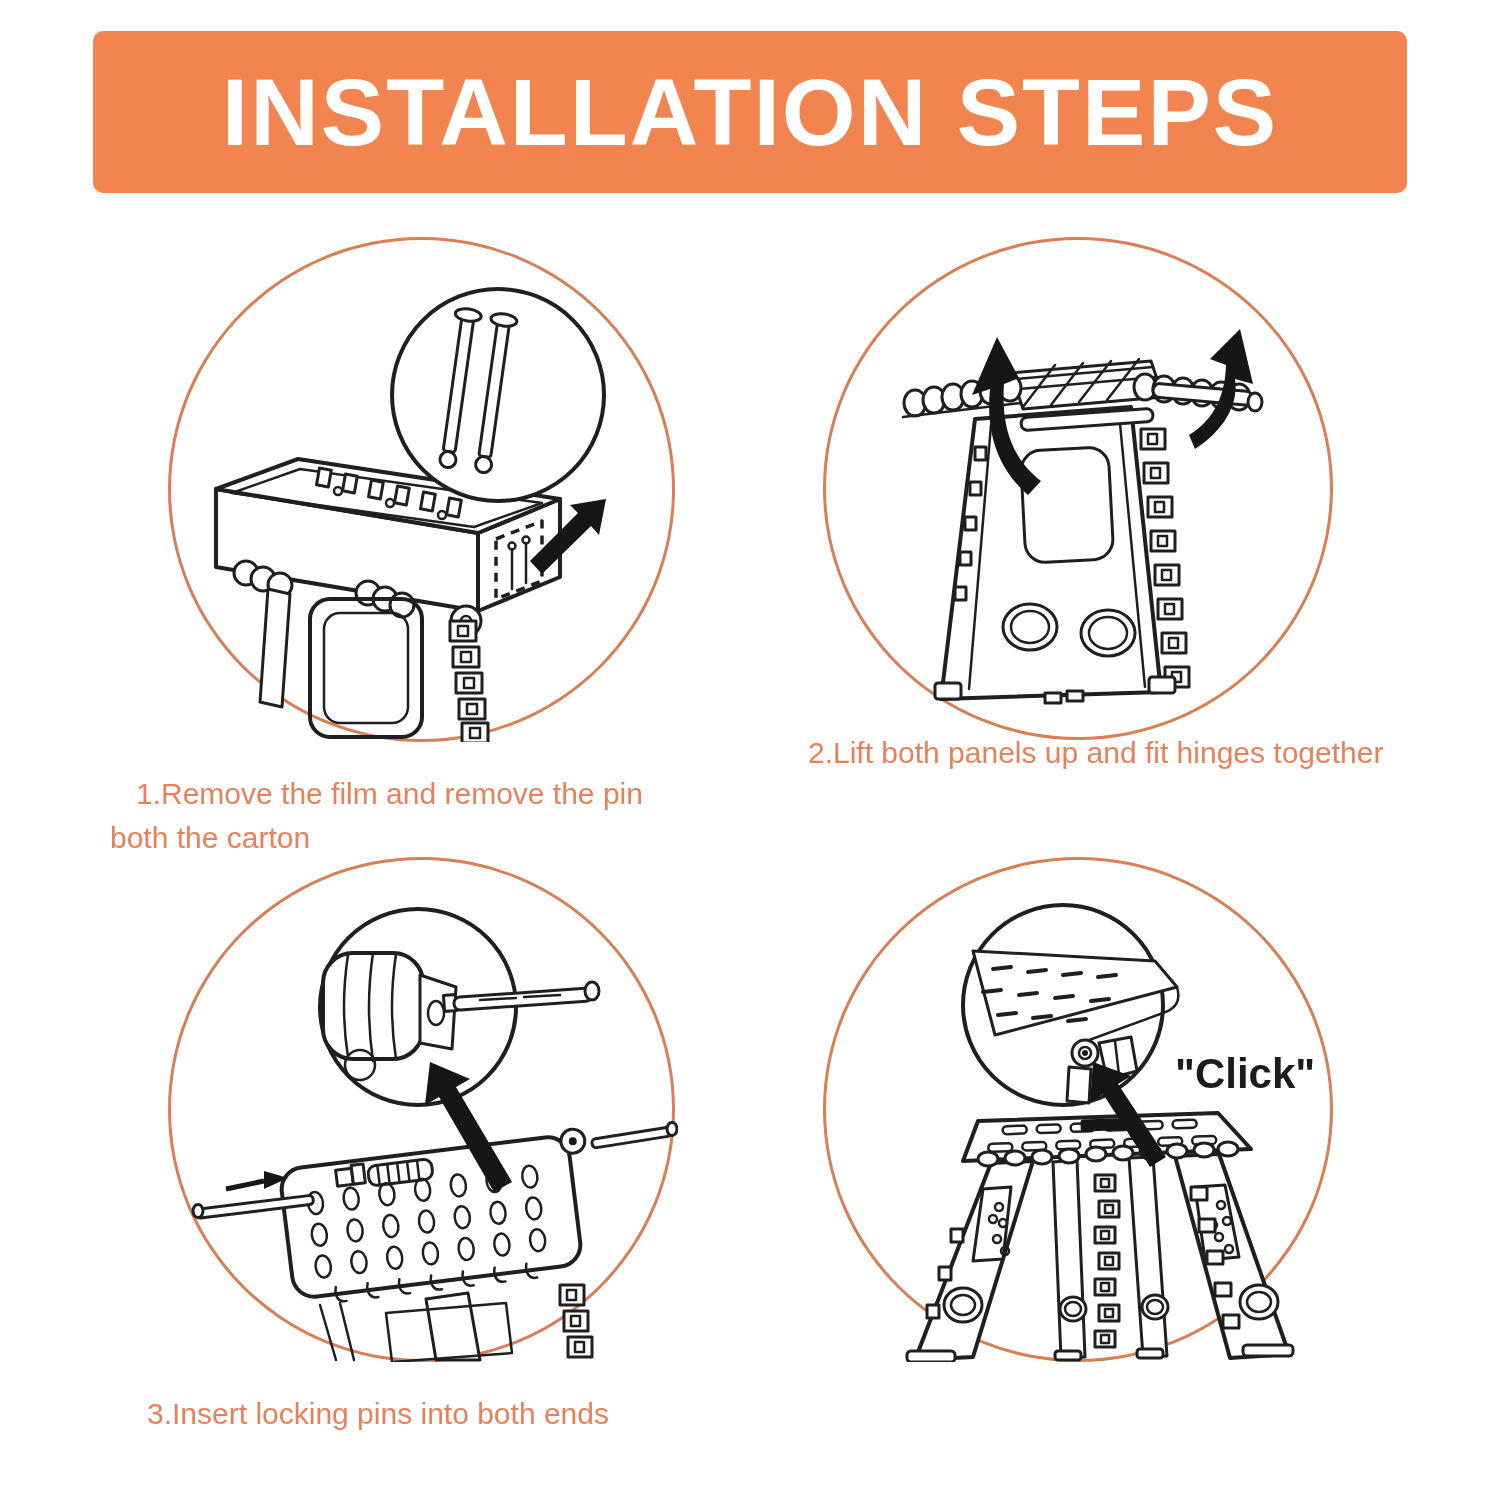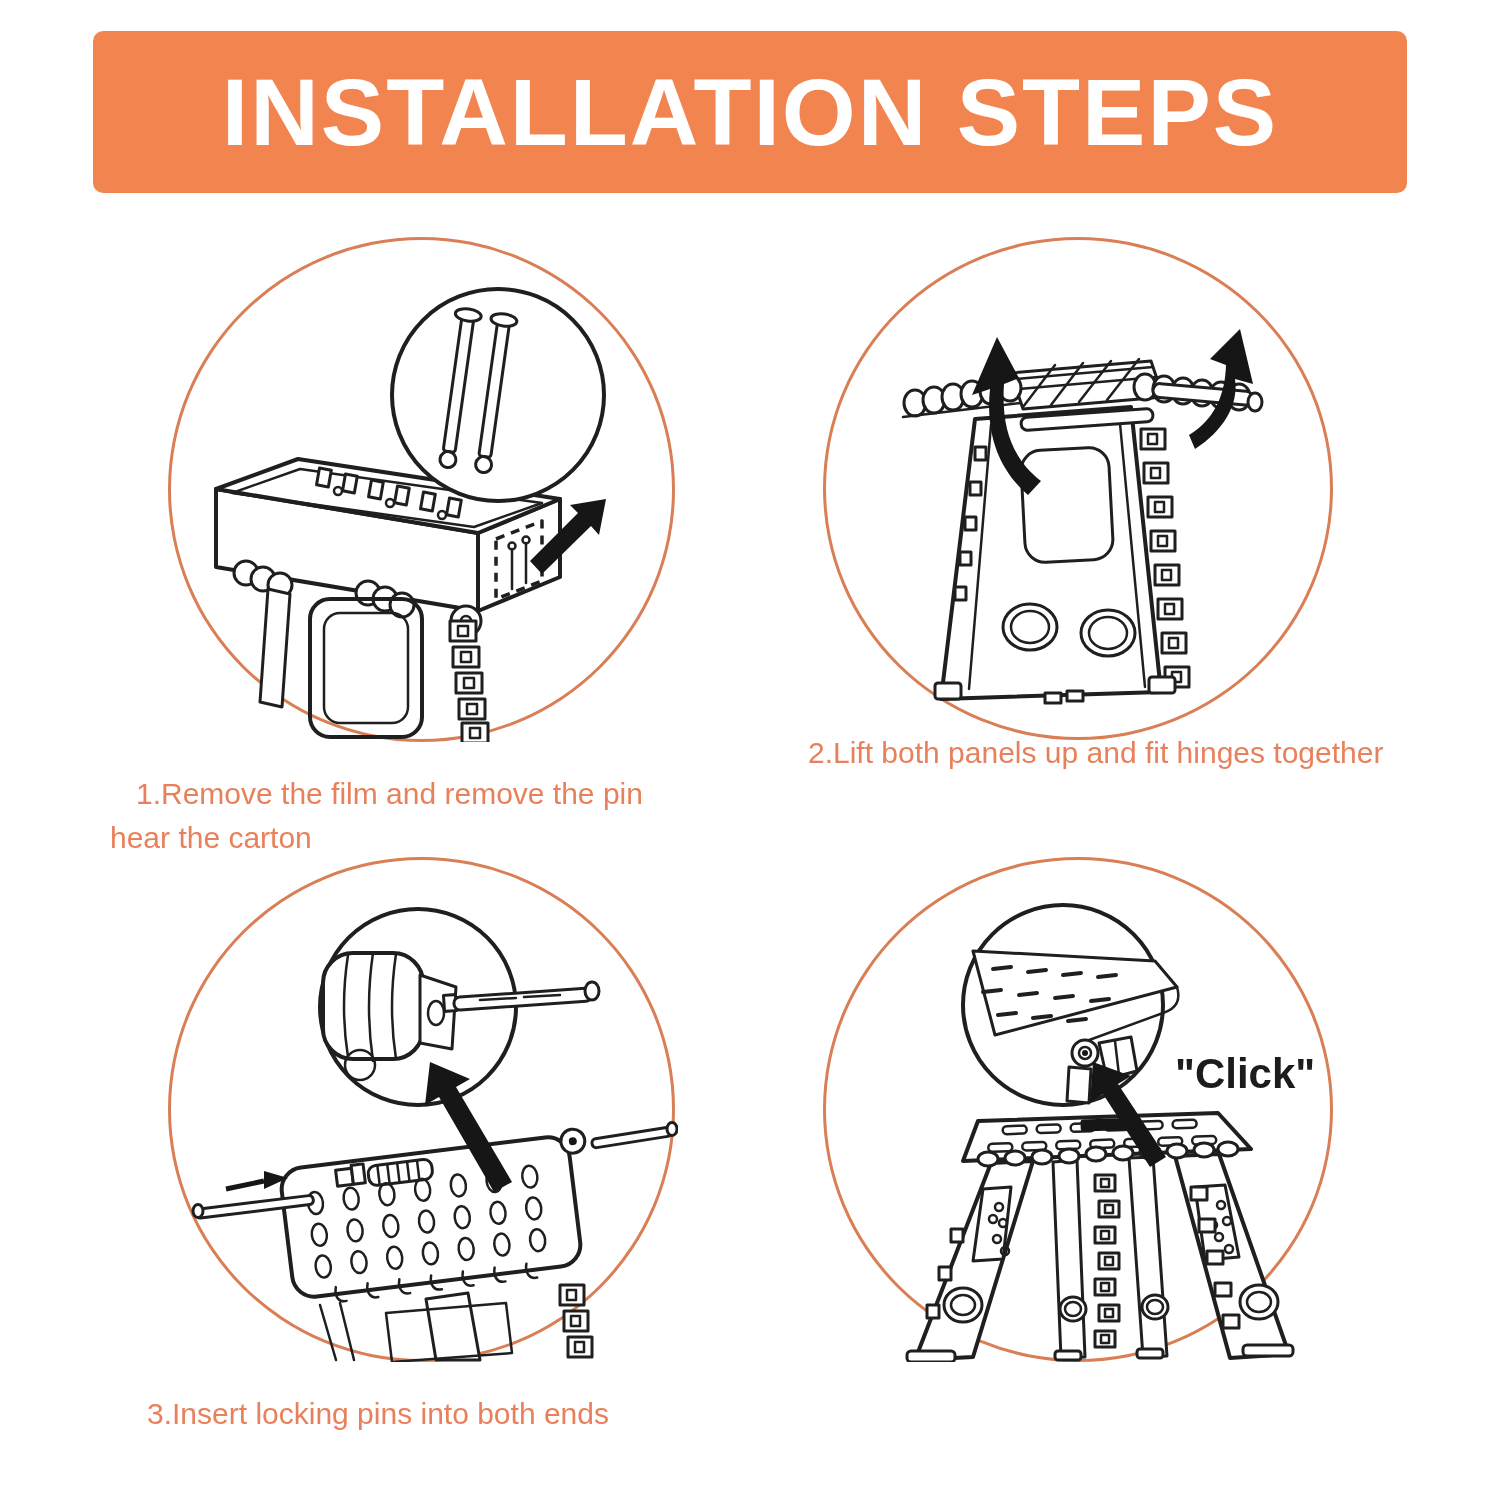--- a/index.html
+++ b/index.html
@@ -349,21 +349,21 @@
           <circle class="t" cx="262" cy="196" r="6"></circle>
           <circle class="b" cx="262" cy="196" r="3"></circle>
       </g>
       <polygon class="b" points="327,310 343,300 295,227 308,219 270,205 267,245 280,237"></polygon>
       <text class="click" x="352" y="231">"Click"</text>
     </svg>
   </div>
 
   <div class="caption" style="left:110px;top:772px;">
     <div class="cl first">1.Remove the film and remove the pin</div>
-    <div class="cl">hear the carton</div>
+    <div class="cl">both the carton</div>
   </div>
   <div class="caption" style="left:782px;top:731px;">
     <div class="cl first">2.Lift both panels up and fit hinges together</div>
   </div>
   <div class="caption" style="left:121px;top:1392px;text-align:right;">
     <div class="cl first">3.Insert locking pins into both ends</div>
   </div>
 
 </div>
 

